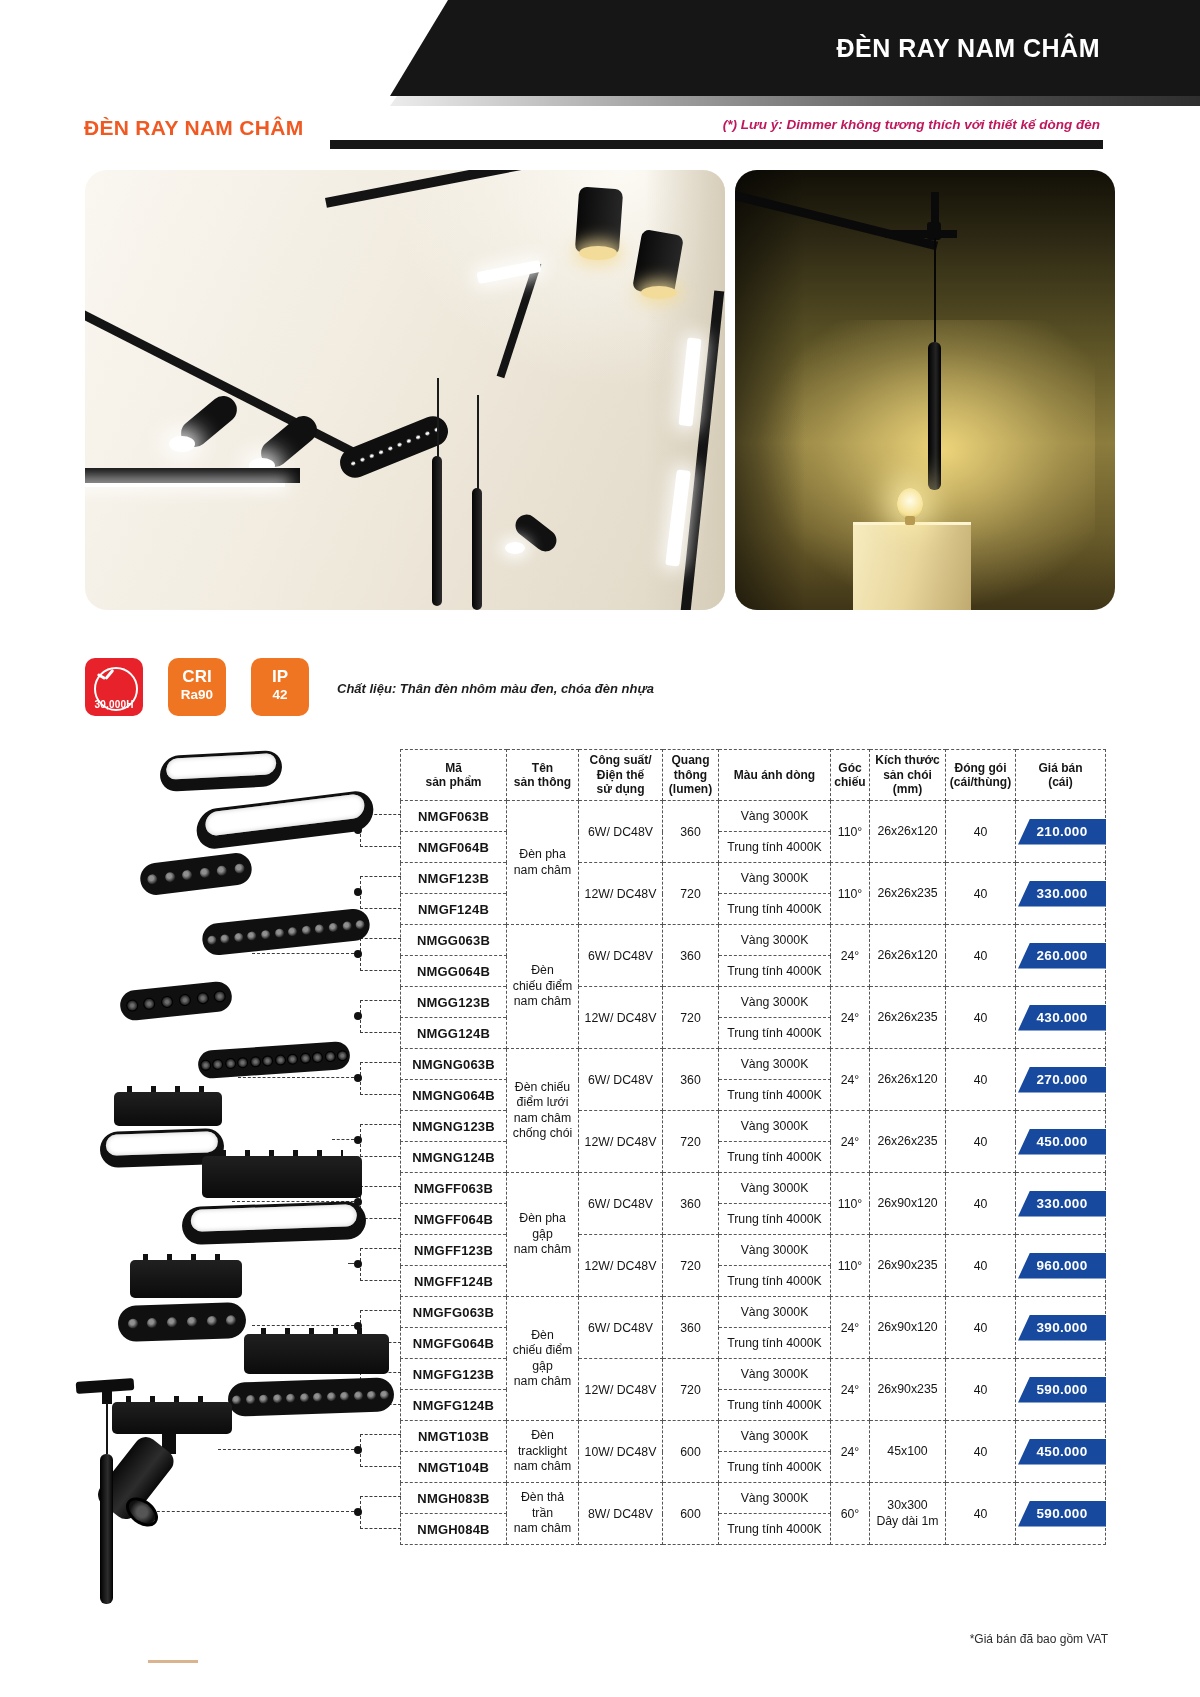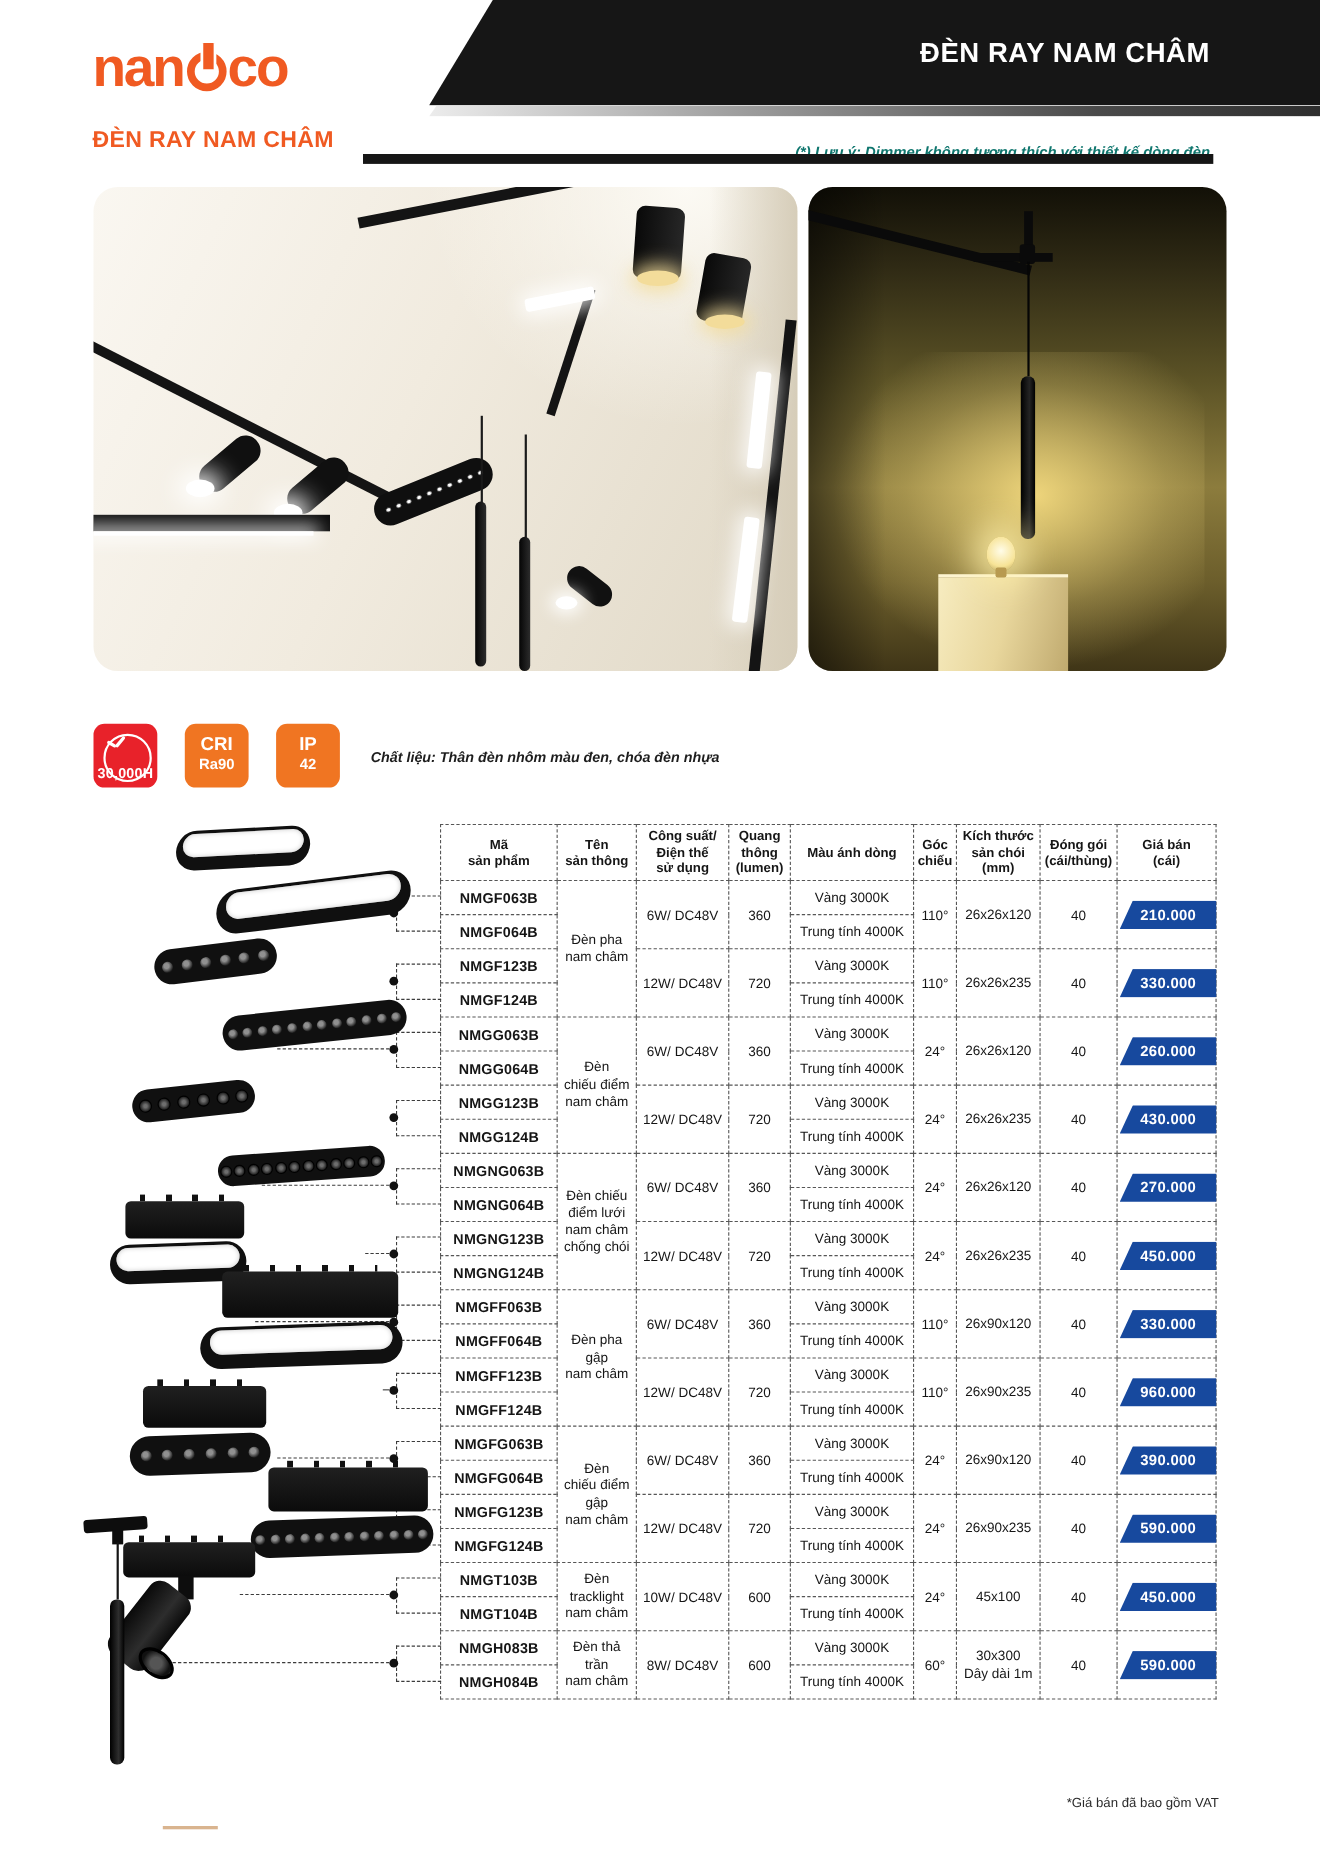--- a/index.html
+++ b/index.html
@@ -7,42 +7,42 @@
 
   
   .logo{position:absolute;left:84px;top:36px;font-size:50px;font-weight:800;letter-spacing:-2px;color:#F05A22;display:flex;align-items:center;line-height:1;}
   .pwr{position:relative;display:inline-block;width:36px;height:44px;margin:0 2px;}
   .pwr .ring{position:absolute;left:1px;bottom:0;width:22px;height:22px;border:7px solid #F05A22;border-radius:50%;}
   .pwr .bar{position:absolute;left:13px;top:0;width:9px;height:24px;background:#F05A22;border-left:3px solid #fff;border-right:3px solid #fff;border-radius:3px;}
   .banner{position:absolute;left:390px;top:0;width:810px;height:96px;background:#161616;clip-path:polygon(58px 0,100% 0,100% 100%,0 100%);}
   .banner-title{position:absolute;right:100px;top:0;height:96px;line-height:96px;color:#fff;font-size:25px;font-weight:800;letter-spacing:.5px;}
   .banner-strip{position:absolute;left:390px;top:96px;width:810px;height:10px;background:linear-gradient(90deg,#ececec,#9d9d9d 35%,#4a4a4a 75%,#2e2e2e);clip-path:polygon(7px 0,100% 0,100% 100%,0 100%);}
   .page-title{position:absolute;left:84px;top:116px;font-size:21px;font-weight:800;color:#F05A22;letter-spacing:.3px;}
-  .note-red{position:absolute;right:100px;top:131px;font-size:13.5px;font-style:italic;color:#0f766e;font-weight:600;}
+  .note-red{position:absolute;right:100px;top:117px;font-size:13.5px;font-style:italic;color:#be185d;font-weight:600;}
   .black-bar{position:absolute;left:330px;top:140px;width:773px;height:9px;background:#161616;}
 
   
   .photo{position:absolute;overflow:hidden;border-radius:22px;}
   #photo-left{left:85px;top:170px;width:640px;height:440px;background:linear-gradient(115deg,#faf7f1 0%,#f1ebdf 45%,#e0d8c6 100%);}
   #photo-right{left:735px;top:170px;width:380px;height:440px;background:linear-gradient(180deg,#121007 0%,#2e2914 16%,#5c5326 40%,#8c7c3d 62%,#6b5d2b 82%,#3f3517 100%);}
   .abs{position:absolute;}
   .track{background:#141414;}
   .glowbar{background:#fff;box-shadow:0 0 18px 5px rgba(255,255,255,.85);border-radius:3px;}
   .warmface{background:#f3dc9a;box-shadow:0 0 16px 6px rgba(243,220,154,.8);border-radius:50%;}
 
   
   .tile{position:absolute;width:58px;height:58px;border-radius:10px;color:#fff;text-align:center;}
   .tile-red{background:#E8222A;}
   .tile-orange{background:#F07522;}
   .tile .l1{font-size:17px;font-weight:800;margin-top:10px;line-height:1.1;}
   .tile .l2{font-size:13.5px;font-weight:800;line-height:1.15;}
   .clockface{position:absolute;left:9px;top:9px;width:40px;height:40px;border:2.5px solid #fff;border-radius:50%;}
   .clock-h1{position:absolute;left:19px;top:9px;width:3px;height:12px;background:#fff;border-radius:2px;transform-origin:50% 100%;transform:rotate(40deg);}
   .clock-h2{position:absolute;left:19px;top:12px;width:2.5px;height:9px;background:#fff;border-radius:2px;transform-origin:50% 100%;transform:rotate(-60deg);}
-  .clock-txt{position:absolute;left:0;right:0;bottom:6px;font-size:13px;font-weight:700;letter-spacing:.2px;}
+  .clock-txt{position:absolute;left:0;right:0;bottom:6px;font-size:10px;font-weight:700;letter-spacing:.2px;}
   .material{position:absolute;left:337px;top:681px;font-size:13px;font-style:italic;color:#1d1d1d;font-weight:600;}
 
   
   #spec-table{position:absolute;left:400px;top:749px;width:705px;border-collapse:collapse;table-layout:fixed;}
   #spec-table th,#spec-table td{border:1px dashed #565656;padding:0 2px;text-align:center;vertical-align:middle;color:#151515;}
   #spec-table th{height:50px;font-size:12px;font-weight:700;white-space:pre-line;line-height:1.2;}
   #spec-table tbody tr{height:31px;}
   td.code{font-weight:800;font-size:13px;letter-spacing:.2px;}
   td.gname,td.size{white-space:pre-line;font-size:12.3px;line-height:1.25;}
   td.cell{font-size:12.3px;}
@@ -75,28 +75,20 @@
   .wstem{position:absolute;left:28px;top:33px;width:4px;height:12px;background:#d92430;border-radius:2px;}
   .wband{position:absolute;left:2px;top:38px;width:46px;height:10px;background:linear-gradient(180deg,#e22633,#b1121f);clip-path:polygon(0 0,100% 0,93% 100%,80% 72%,20% 72%,7% 100%);}
   .wtext{margin-left:12px;font-size:19px;font-weight:800;font-style:italic;color:#111;letter-spacing:.4px;}
   .vat{position:absolute;right:92px;top:1632px;font-size:12px;color:#2b2b2b;}
 </style>
 </head>
 <body>
 
 <div class="page">
 
-  <div class="logo">
-      <span>nan</span>
-      <span class="pwr">
-        <span class="ring"></span>
-        <span class="bar"></span>
-      </span>
-      <span>co</span>
-    </div>
   <div class="banner">
     <div class="banner-title">ĐÈN RAY NAM CHÂM</div>
   </div>
   <div class="banner-strip"></div>
   <div class="page-title">ĐÈN RAY NAM CHÂM</div>
   <div class="note-red">(*) Lưu ý: Dimmer không tương thích với thiết kế dòng đèn</div>
   <div class="black-bar"></div>
 
   <div class="photo" id="photo-left">
     <div class="abs" style="left:300px;top:0;width:340px;height:220px;background:radial-gradient(ellipse at 70% 0,#fcfaf4,transparent 70%);"></div>

